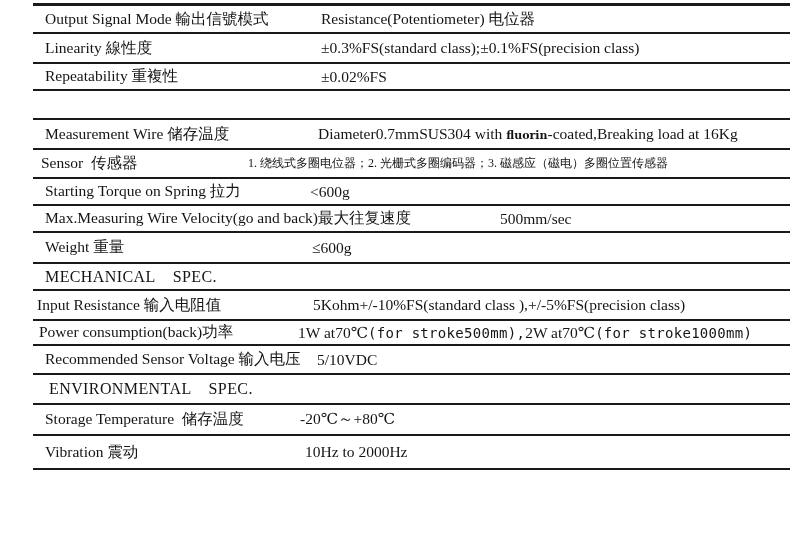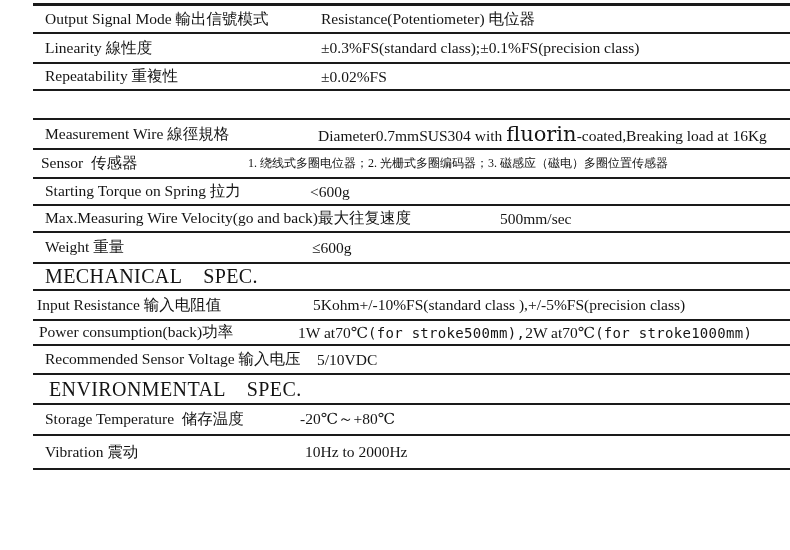--- a/index.html
+++ b/index.html
@@ -11,24 +11,24 @@
   .doc{position:absolute;left:13px;top:3px;width:757px;margin-left:20px;}
   .spec-table{border-top:2px solid #1a1a1a;}
   .spec-table.thick-top{border-top:3px solid #1a1a1a;}
   .row{
     display:flex;align-items:center;
     border-bottom:2px solid #1a1a1a;
     font-size:15.5px;
   }
   .label{white-space:pre-wrap;flex-shrink:0;}
   .value{white-space:pre-wrap;}
-  .section-row{font-size:20px;letter-spacing:0.4px;}
+  .section-row{font-size:16px;letter-spacing:0.4px;}
   .gap{height:27px;}
   .mono{font-family:"DejaVu Sans Mono",monospace;font-size:14px;letter-spacing:0.3px;}
-  .alt-serif{font-size:21px;font-family:"DejaVu Serif",serif;}
+  .alt-serif{font-size:11px;font-family:"DejaVu Serif",serif;font-weight:bold;}
   .cjk-big{font-size:12px;}
 </style>
 </head>
 <body>
 
 <div class="doc">
 
   <div class="spec-table thick-top">
     <div class="row" style="height:26px;padding-left:12px">
       <span class="label" style="flex-basis:276px">Output Signal Mode 輸出信號模式</span>
@@ -42,21 +42,21 @@
       <span class="label" style="flex-basis:276px">Repeatability 重複性</span>
       <span class="value">±0.02%FS</span>
     </div>
   </div>
 
   <div class="gap"></div>
 
   <div class="spec-table">
 
     <div class="row" style="height:28px;padding-left:12px">
-      <span class="label" style="flex-basis:273px">Measurement Wire 線徑規格</span>
+      <span class="label" style="flex-basis:273px">Measurement Wire 储存温度</span>
       <span class="value"><span>Diameter0.7mmSUS304 with </span><span class="alt-serif">fluorin</span><span>-coated,Breaking load at 16Kg</span></span>
     </div>
 
     <div class="row" style="height:27px;padding-left:8px">
       <span class="label" style="flex-basis:207px">Sensor  传感器</span>
       <span class="value cjk-big">1. 绕线式多圈电位器；2. 光栅式多圈编码器；3. 磁感应（磁电）多圈位置传感器</span>
     </div>
 
     <div class="row" style="height:25px;padding-left:12px">
       <span class="label" style="flex-basis:265px">Starting Torque on Spring 拉力</span>

